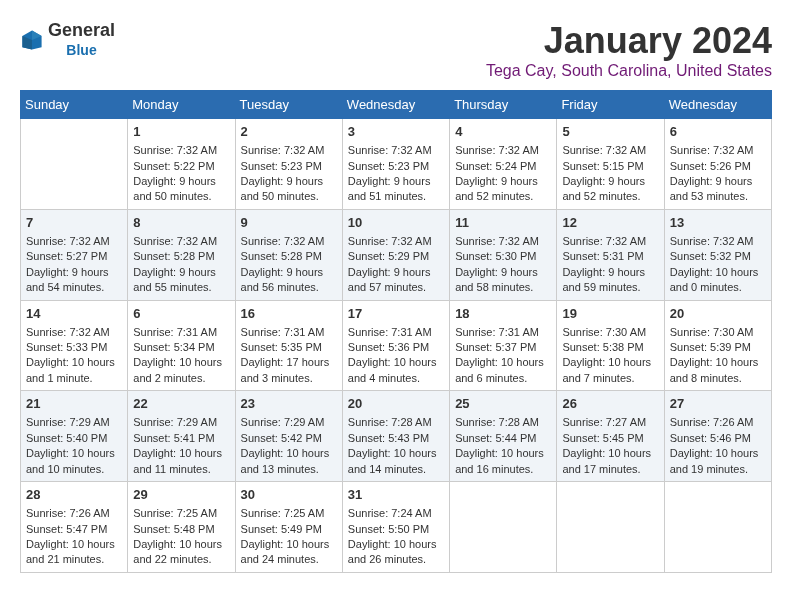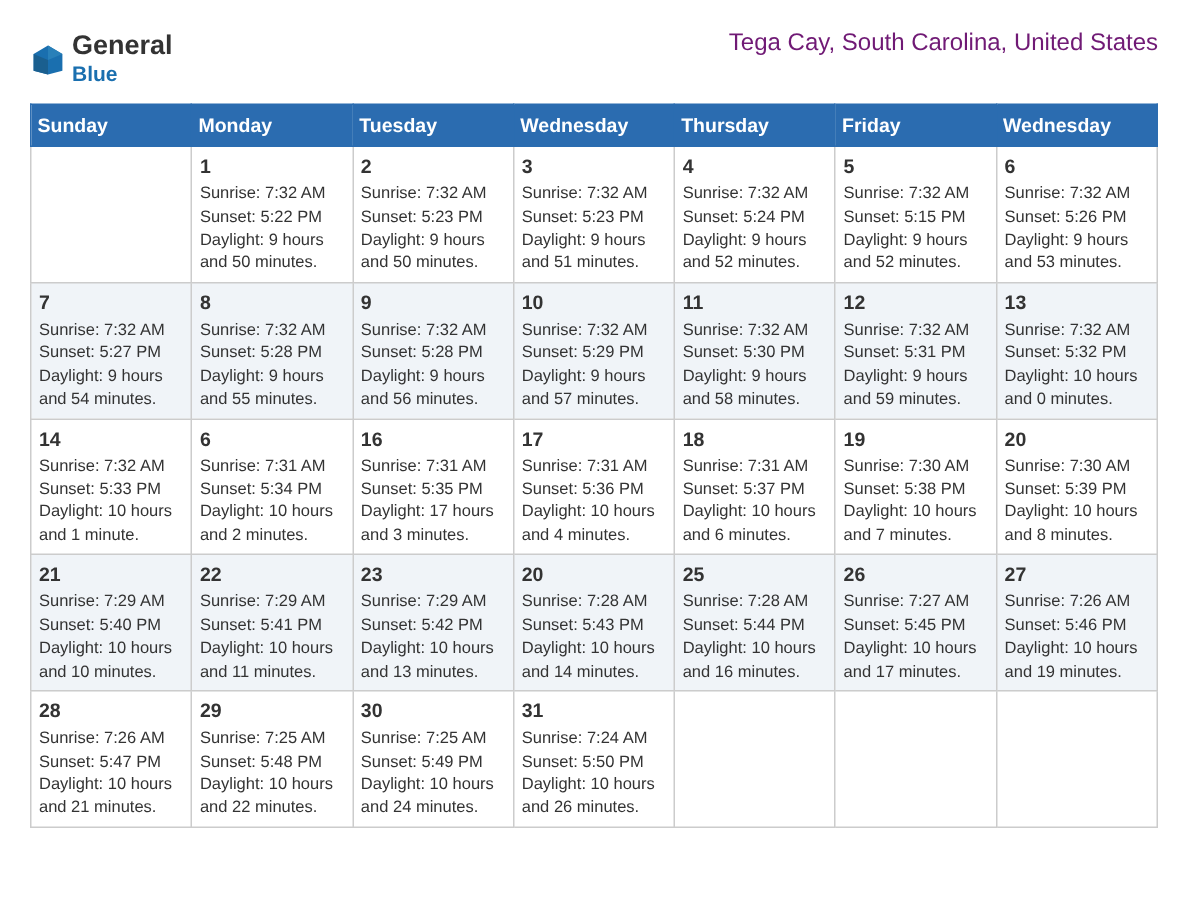--- a/index.html
+++ b/index.html
@@ -13,20 +13,21 @@
     .header {
       display: flex;
       justify-content: space-between;
       align-items: flex-start;
       margin-bottom: 10px;
     }
     .logo {
       display: flex;
       align-items: center;
       gap: 4px;
+      text-align: center;
     }
     .logo-text-general {
       font-size: 18px;
       font-weight: bold;
       color: #333;
     }
     .logo-text-blue {
       font-size: 14px;
       font-weight: bold;
       color: #1a6faf;
@@ -51,21 +52,21 @@
       width: 100%;
       border-collapse: collapse;
       font-size: 11px;
     }
     thead th {
       background-color: #2b6cb0;
       color: #fff;
       padding: 6px 4px;
       text-align: left;
       font-size: 13px;
-      font-weight: bold;
+      font-weight: normal;
       border: 1px solid #2b6cb0;
     }
     td {
       border: 1px solid #ccc;
       vertical-align: top;
       padding: 4px 5px;
       width: calc(100% / 7);
       min-height: 80px;
       line-height: 1.4;
       color: #333;
@@ -100,20 +101,21 @@
         <polygon points="15,3 27,10 15,15" fill="#2980b9"></polygon>
         <polygon points="3,10 15,15 15,27 3,24" fill="#1a5f8f"></polygon>
       </svg>
     </div>
     <div>
       <span class="logo-text-general">General</span><br>
       <span class="logo-text-blue">Blue</span>
     </div>
   </div>
   <div class="title-block">
+    <div class="calendar-title">January 2024</div>
     <div class="calendar-subtitle">Tega Cay, South Carolina, United States</div>
   </div>
 </div>
 
 <table>
   <thead>
     <tr>
       <th>Sunday</th>
       <th>Monday</th>
       <th>Tuesday</th>

